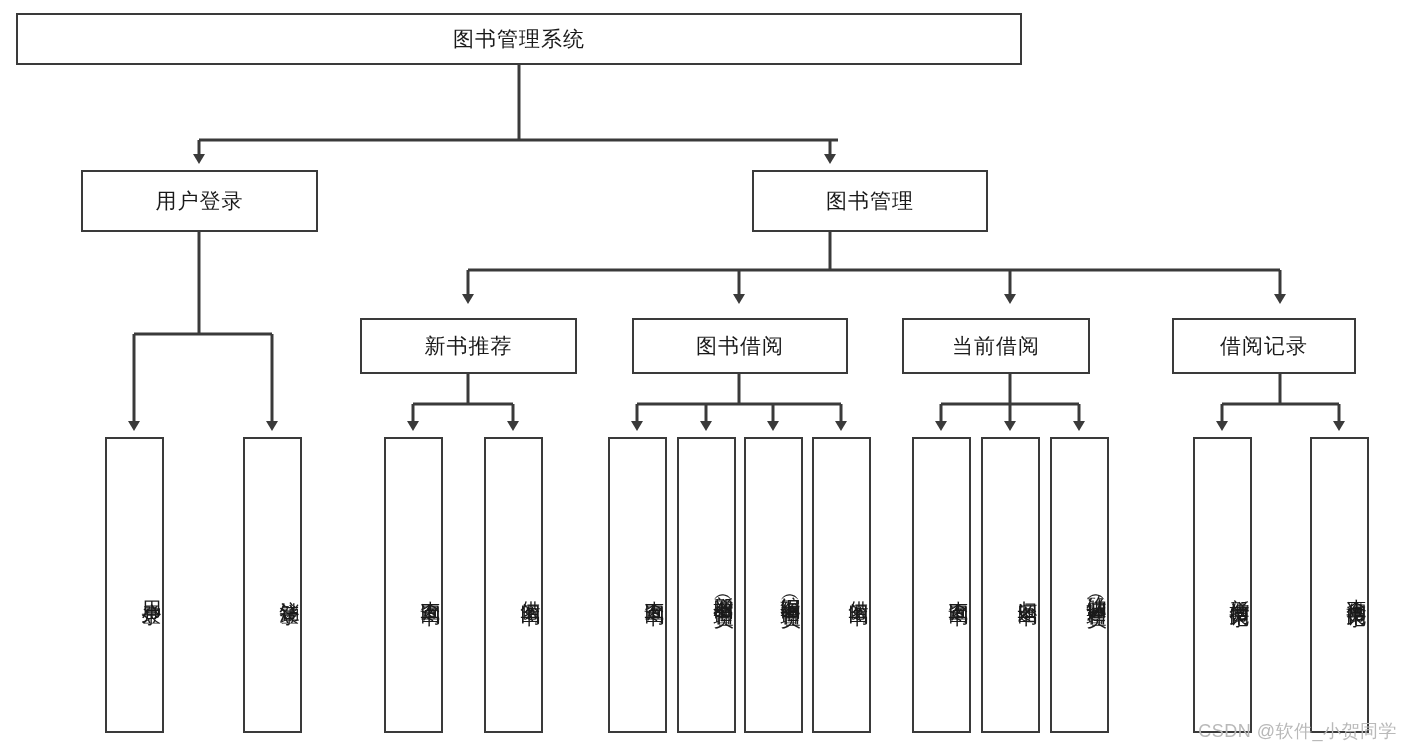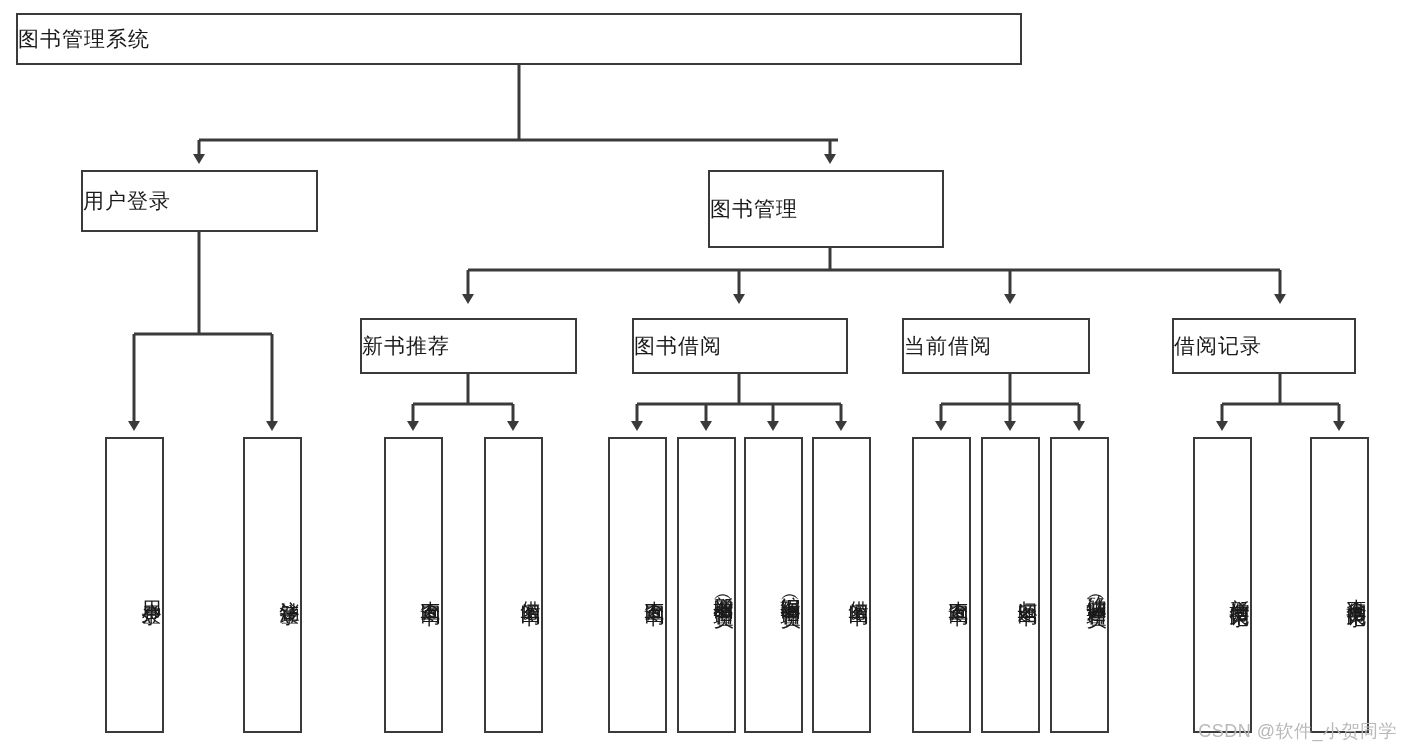--- a/index.html
+++ b/index.html
@@ -24,20 +24,21 @@
     height: 747px;
     pointer-events: none;
   }
   .node {
     position: absolute;
     box-sizing: border-box;
     background: #ffffff;
     border: 2.5px solid #3a3a3a;
     display: flex;
     align-items: center;
+    justify-content: center;
     color: #1a1a1a;
   }
   .node.horiz {
     font-size: 21px;
     letter-spacing: 1px;
     line-height: 1.2;
     text-align: center;
   }
   .node.vert {
     writing-mode: vertical-rl;
@@ -119,21 +120,21 @@
     </g>
   </svg>
 
   <div class="node horiz" style="left:16px; top:13px; width:1006px; height:52px;">
     <span>图书管理系统</span>
   </div>
 
   <div class="node horiz" style="left:81px; top:170px; width:237px; height:62px;">
     <span>用户登录</span>
   </div>
-  <div class="node horiz" style="left:708px; top:170px; width:236px; height:78px;">
+  <div class="node horiz" style="left:752px; top:170px; width:236px; height:62px;">
     <span>图书管理</span>
   </div>
 
   <div class="node horiz" style="left:360px; top:318px; width:217px; height:56px;">
     <span>新书推荐</span>
   </div>
   <div class="node horiz" style="left:632px; top:318px; width:216px; height:56px;">
     <span>图书借阅</span>
   </div>
   <div class="node horiz" style="left:902px; top:318px; width:188px; height:56px;">

